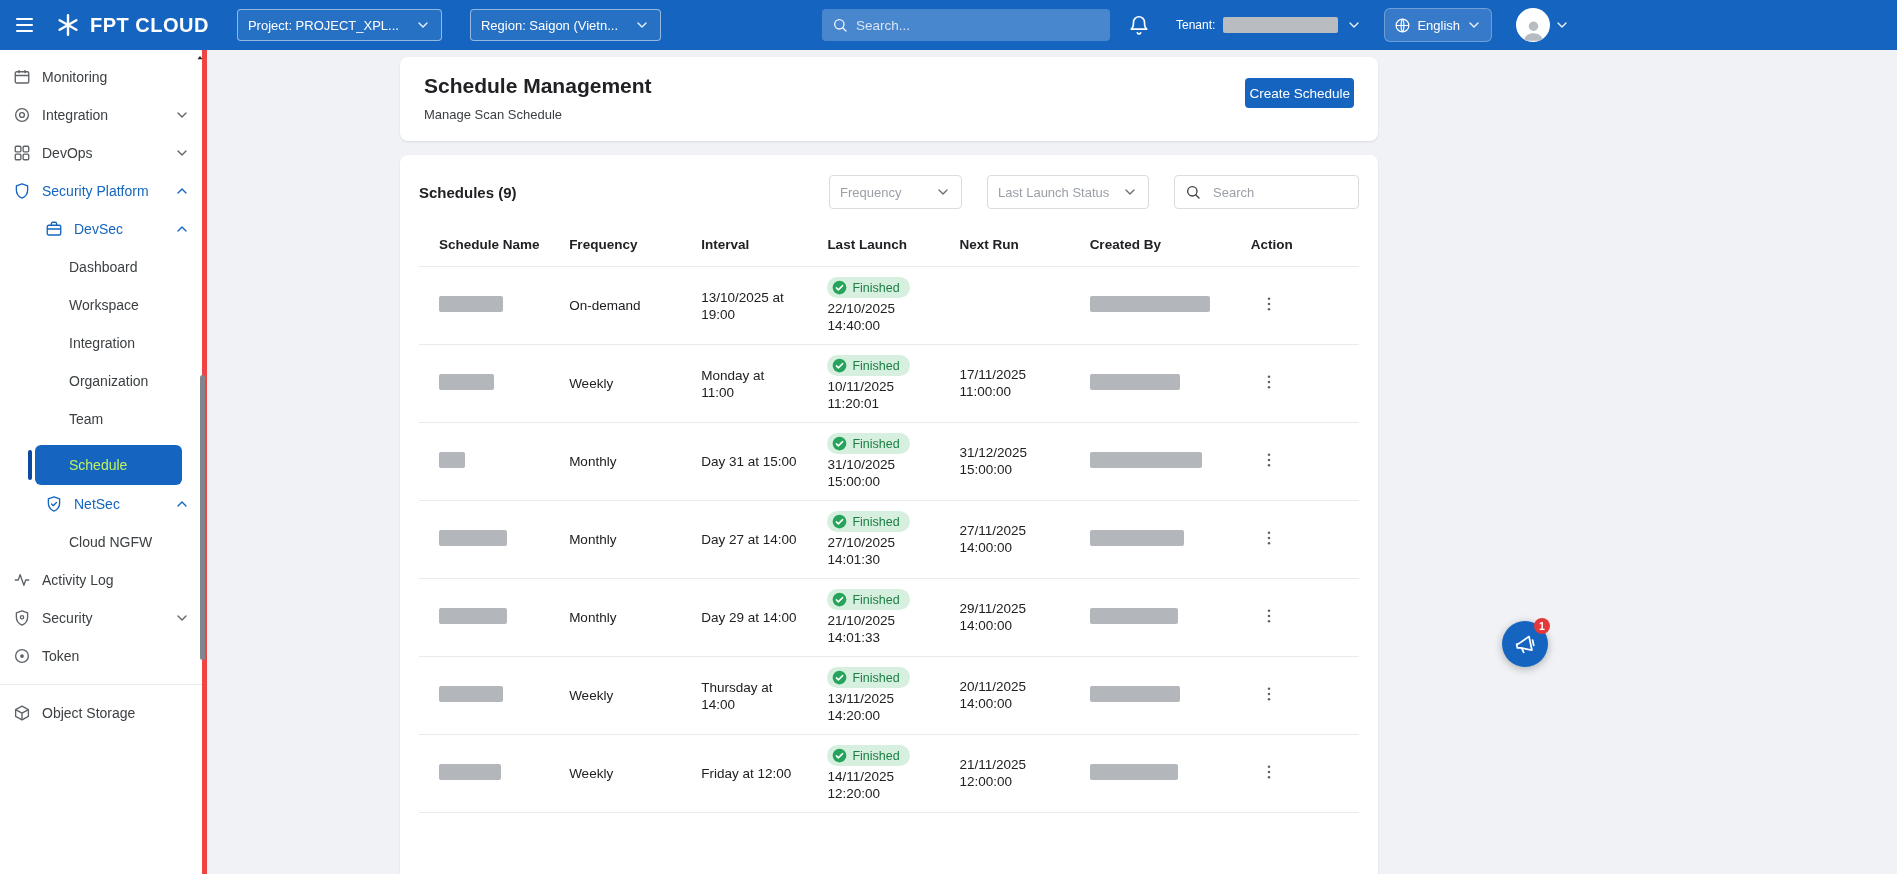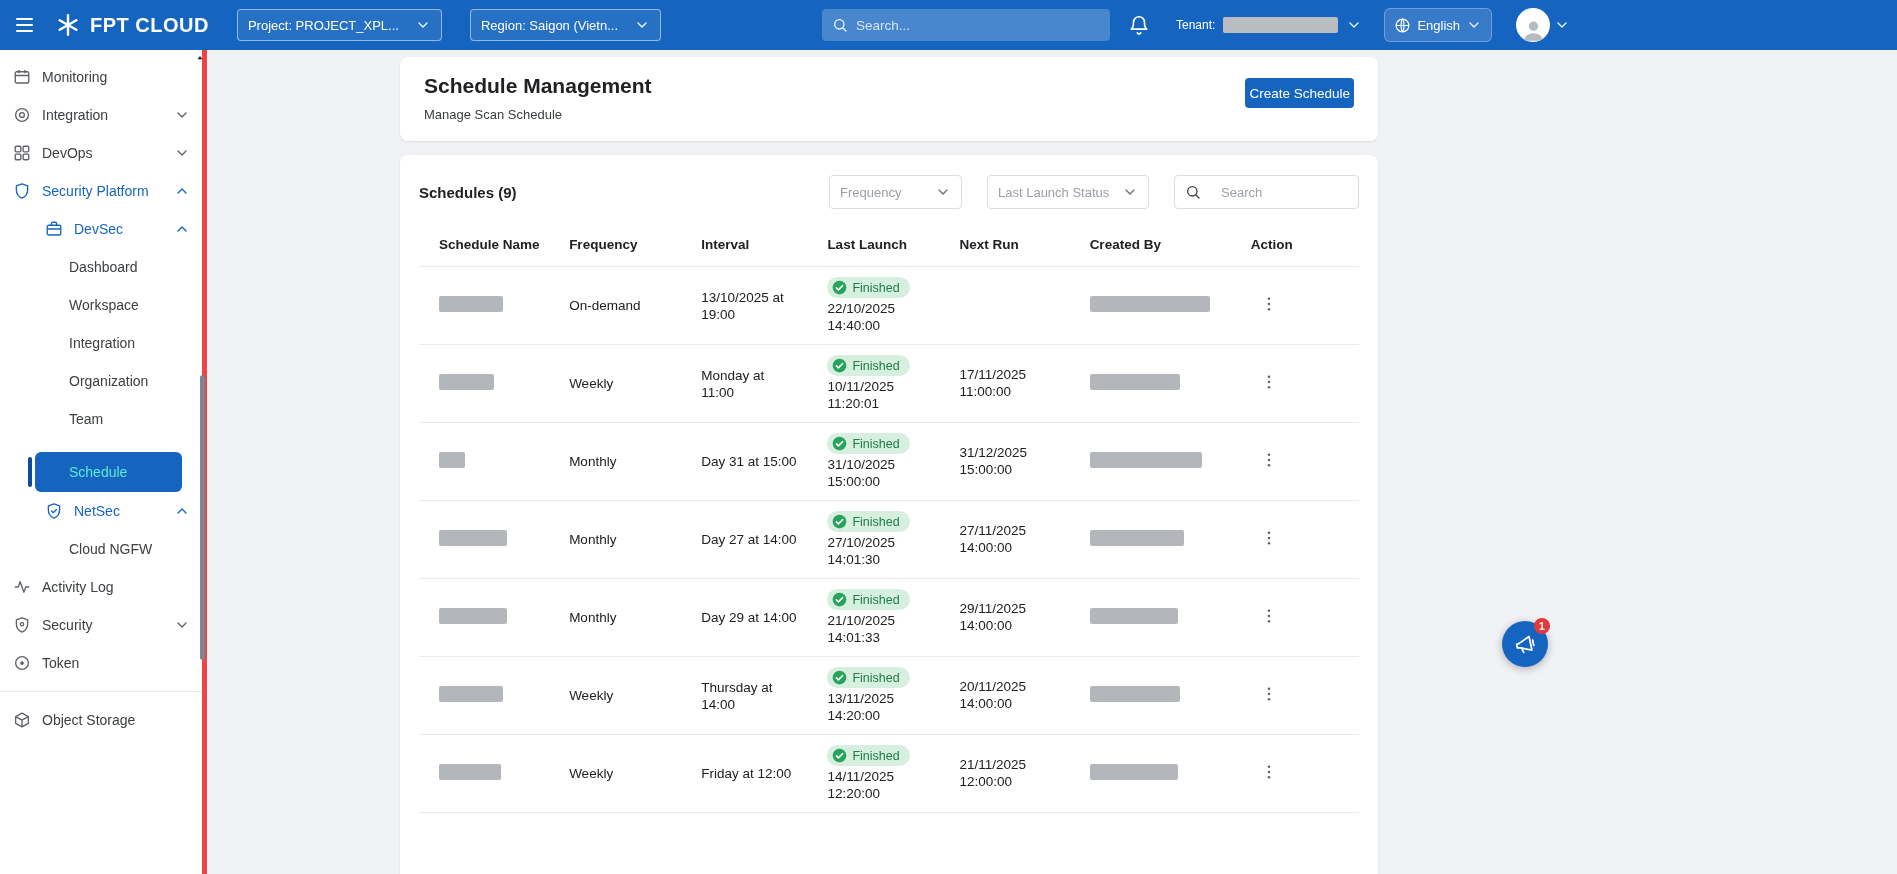--- a/index.html
+++ b/index.html
@@ -43,21 +43,21 @@
 
 .sidebar{position:absolute;top:50px;left:0;width:207px;height:824px;background:#fff;border-right:5px solid #ef4444;padding-top:8px;overflow:hidden;z-index:10}
 .sb-item{height:38px;display:flex;align-items:center;padding:0 12px 0 13px;font-size:14px;color:#3c4043;cursor:pointer;position:relative}
 .sb-item.ind1{padding-left:45px}
 .sb-item.ind2{padding-left:69px}
 .sb-icon{width:18px;height:18px;margin-right:11px;color:#5f6368;flex-shrink:0}
 .sb-label{white-space:nowrap;overflow:hidden}
 .sb-chev{margin-left:auto;width:16px;height:16px;color:#5f6368}
 .sb-item.blue{color:var(--primary)}
 .sb-item.blue .sb-icon,.sb-item.blue .sb-chev{color:var(--primary)}
-.sb-item.selected{background:var(--primary);color:#5eead4;border-radius:6px;margin:14px 20px 0 35px;padding-left:34px;height:40px}
+.sb-item.selected{background:var(--primary);color:#bef264;border-radius:6px;margin:7px 20px 0 35px;padding-left:34px;height:40px}
 .sb-item.selected::before{content:"";position:absolute;left:-7px;top:5px;bottom:5px;width:4px;border-radius:2px;background:var(--primary-dark)}
 .sb-divider{height:1px;background:#e8eaed;margin:9px 0}
 .sb-scroll-arrow{position:absolute;top:53px;left:195px;width:10px;height:10px;color:#202124;z-index:15;cursor:pointer}
 .sb-thumb{position:absolute;left:200px;top:375px;width:5px;height:285px;background:#80868b;border-radius:3px;z-index:15;cursor:pointer}
 
 
 .main{position:absolute;top:50px;left:207px;right:0;bottom:0;overflow:hidden}
 .container{width:978px;margin-left:193px;padding-top:7px}
 .card{background:#fff;border-radius:8px;box-shadow:0 1px 2px rgba(60,64,67,.12)}
 .page-card{padding:17px 24px 19px;display:flex;justify-content:space-between;align-items:flex-start;margin-bottom:14px}
@@ -65,21 +65,21 @@
 .page-subtitle{font-size:13px;color:#3c4043;margin-top:9px}
 .btn-primary{background:var(--primary);color:#fff;border:none;border-radius:4px;height:30px;padding:0 4px;font-size:13.5px;font-family:inherit;cursor:pointer;margin-top:4px;white-space:nowrap}
 .list-card{padding:20px 19px;min-height:810px}
 .list-head{display:flex;align-items:center}
 .list-title{font-size:15px;font-weight:700;color:#202124}
 .filters{margin-left:auto;display:flex;gap:25px}
 .select{height:34px;border:1px solid #dadce0;border-radius:4px;display:flex;align-items:center;justify-content:space-between;padding:0 10px;color:#9aa0a6;font-size:13px;cursor:pointer;background:#fff}
 .select .chev{color:#5f6368}
 .sel-frequency{width:133px}
 .sel-status{width:162px}
-.search-box{width:185px;height:34px;border:1px solid #dadce0;border-radius:4px;display:flex;align-items:center;padding:0 10px;gap:20px;background:#fff}
+.search-box{width:185px;height:34px;border:1px solid #dadce0;border-radius:4px;display:flex;align-items:center;padding:0 10px;gap:12px;background:#fff}
 .search-box .s-icon{width:16px;height:16px;color:#3c4043}
 .search-box input{flex:1;border:none;outline:none;font-size:13px;font-family:inherit;color:#202124;min-width:0}
 .search-box input::placeholder{color:#9aa0a6}
 table.sched{width:100%;border-collapse:collapse;table-layout:fixed;margin-top:16px}
 .sched th{font-size:13.5px;font-weight:700;text-align:left;padding:12px 8px 14px 20px;color:#202124;white-space:nowrap}
 .sched td{padding:10px 8px 10px 20px;border-top:1px solid #e8eaed;font-size:13.5px;color:#202124;vertical-align:middle;height:65px}
 .sched tr:last-child td{border-bottom:1px solid #e8eaed}
 .badge{display:inline-flex;align-items:center;gap:5px;background:var(--badge-bg);color:var(--badge-text);font-size:12.5px;border-radius:12px;padding:3px 10px 3px 5px;margin-bottom:3px;white-space:nowrap}
 .badge-ic{width:15px;height:15px}
 .dt{line-height:16.5px;white-space:nowrap}

